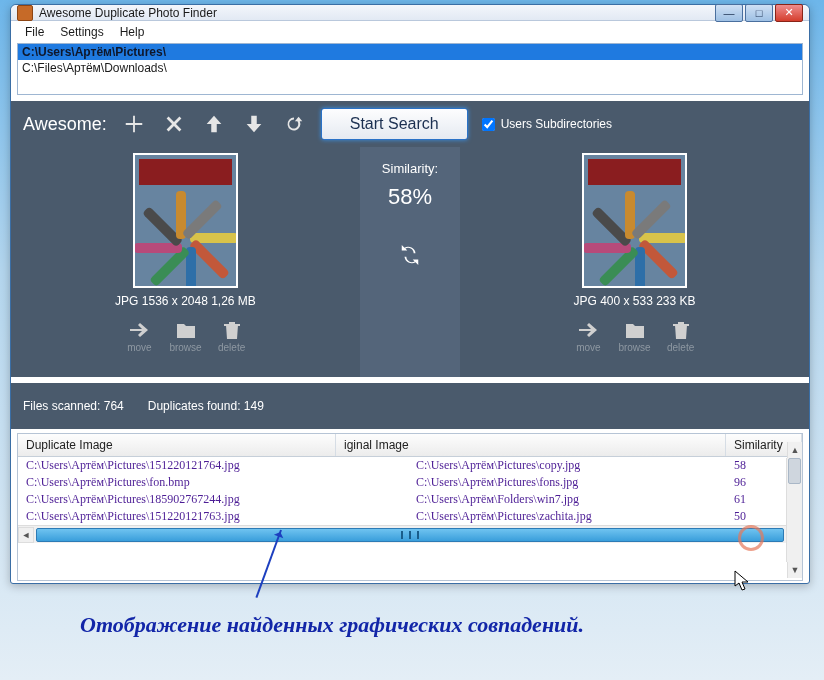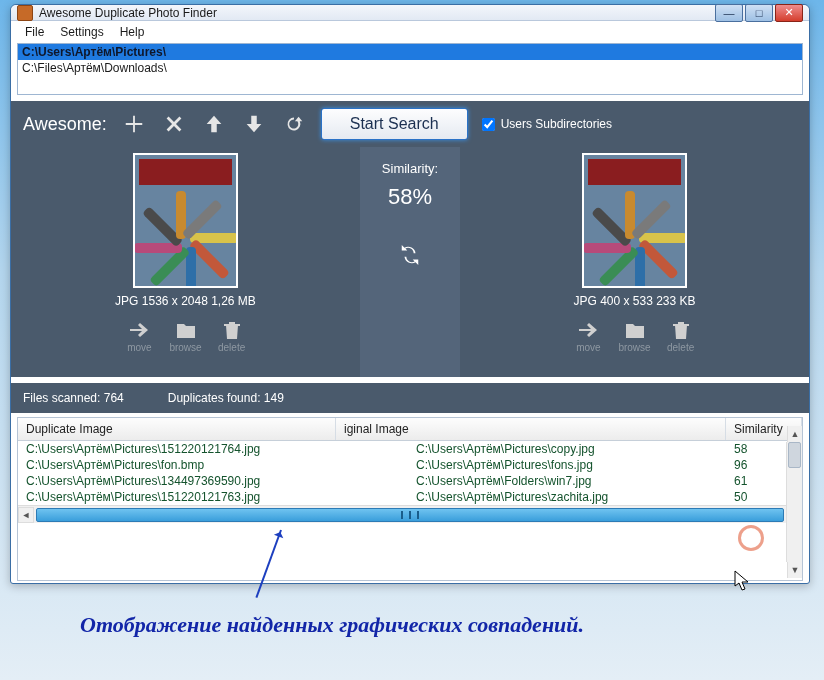--- a/index.html
+++ b/index.html
@@ -145,46 +145,46 @@
     width:48px; height:10px;
     transform-origin:0 50%;
     border-radius:4px;
   }
   .imginfo { font-size:12px; color:#fff; margin-top:2px;}
   .actions { display:flex; gap:16px; margin-top:6px; }
   .abtn { display:flex; flex-direction:column; align-items:center; gap:0; cursor:pointer; }
   .abtn svg { width:28px; height:24px; fill:#d0d0d0; }
   .abtn span { font-size:10px; color:#8e98a2; }
   .stats {
-    height:30px;
+    height:46px;
     background:#4a5a6c;
     color:#fff;
     font-size:12px;
     display:flex;
     align-items:center;
-    gap:44px;
+    gap:24px;
     padding:0 12px;
     margin-top:6px;
   }
   .table-wrap {
     border:1px solid #b6c4d5;
     margin:4px 6px 2px 6px;
     flex:1;
     display:flex;
     flex-direction:column;
     background:#fff;
     min-height:0;
     position:relative;
   }
   .thead { display:flex; background:linear-gradient(180deg,#fdfdfd,#ececec); border-bottom:1px solid #c6cfd9; font-size:12px; color:#222; }
   .thead .th { padding:4px 8px; border-right:1px solid #d6dde5; }
   .th.orig { width:390px;}
   .th.dup { width:318px;}
   .th.sim { flex:1;}
-  .tbody { overflow:hidden; font-size:12px; color:#14532d; }
+  .tbody { overflow:hidden; font-size:12px; color:#4c1d95;font-family:Liberation Serif, serif; }
   .trow { display:flex; padding:1px 0; }
   .trow div:nth-child(1){ width:390px; padding-left:8px; white-space:nowrap; overflow:hidden; }
   .trow div:nth-child(2){ width:318px; padding-left:8px; white-space:nowrap; overflow:hidden;}
   .trow div:nth-child(3){ flex:1; padding-left:8px;}
   .vscroll {
     position:absolute; right:0; top:24px; bottom:18px; width:16px;
     background:#f0f0f0; border-left:1px solid #ddd;
   }
   .vscroll .vthumb { position:absolute; top:0; left:1px; right:1px; height:26px; background:#cfd6de; border:1px solid #a9b7c7; border-radius:2px;}
   .vscroll .vup, .vscroll .vdown { position:absolute; left:0; right:0; height:16px; display:flex; align-items:center; justify-content:center; font-size:9px; color:#555; }
@@ -394,21 +394,21 @@
           <div>C:\Users\Артём\Pictures\151220121764.jpg</div>
           <div>C:\Users\Артём\Pictures\copy.jpg</div>
           <div>58</div>
         </div>
         <div class="trow">
           <div>C:\Users\Артём\Pictures\fon.bmp</div>
           <div>C:\Users\Артём\Pictures\fons.jpg</div>
           <div>96</div>
         </div>
         <div class="trow">
-          <div>C:\Users\Артём\Pictures\134497369590.jpg</div>
+          <div>C:\Users\Артём\Pictures\185902767244.jpg</div>
           <div>C:\Users\Артём\Folders\win7.jpg</div>
           <div>61</div>
         </div>
         <div class="trow">
           <div>C:\Users\Артём\Pictures\151220121763.jpg</div>
           <div>C:\Users\Артём\Pictures\zachita.jpg</div>
           <div>50</div>
         </div>
       </div>
     <div class="vscroll">

